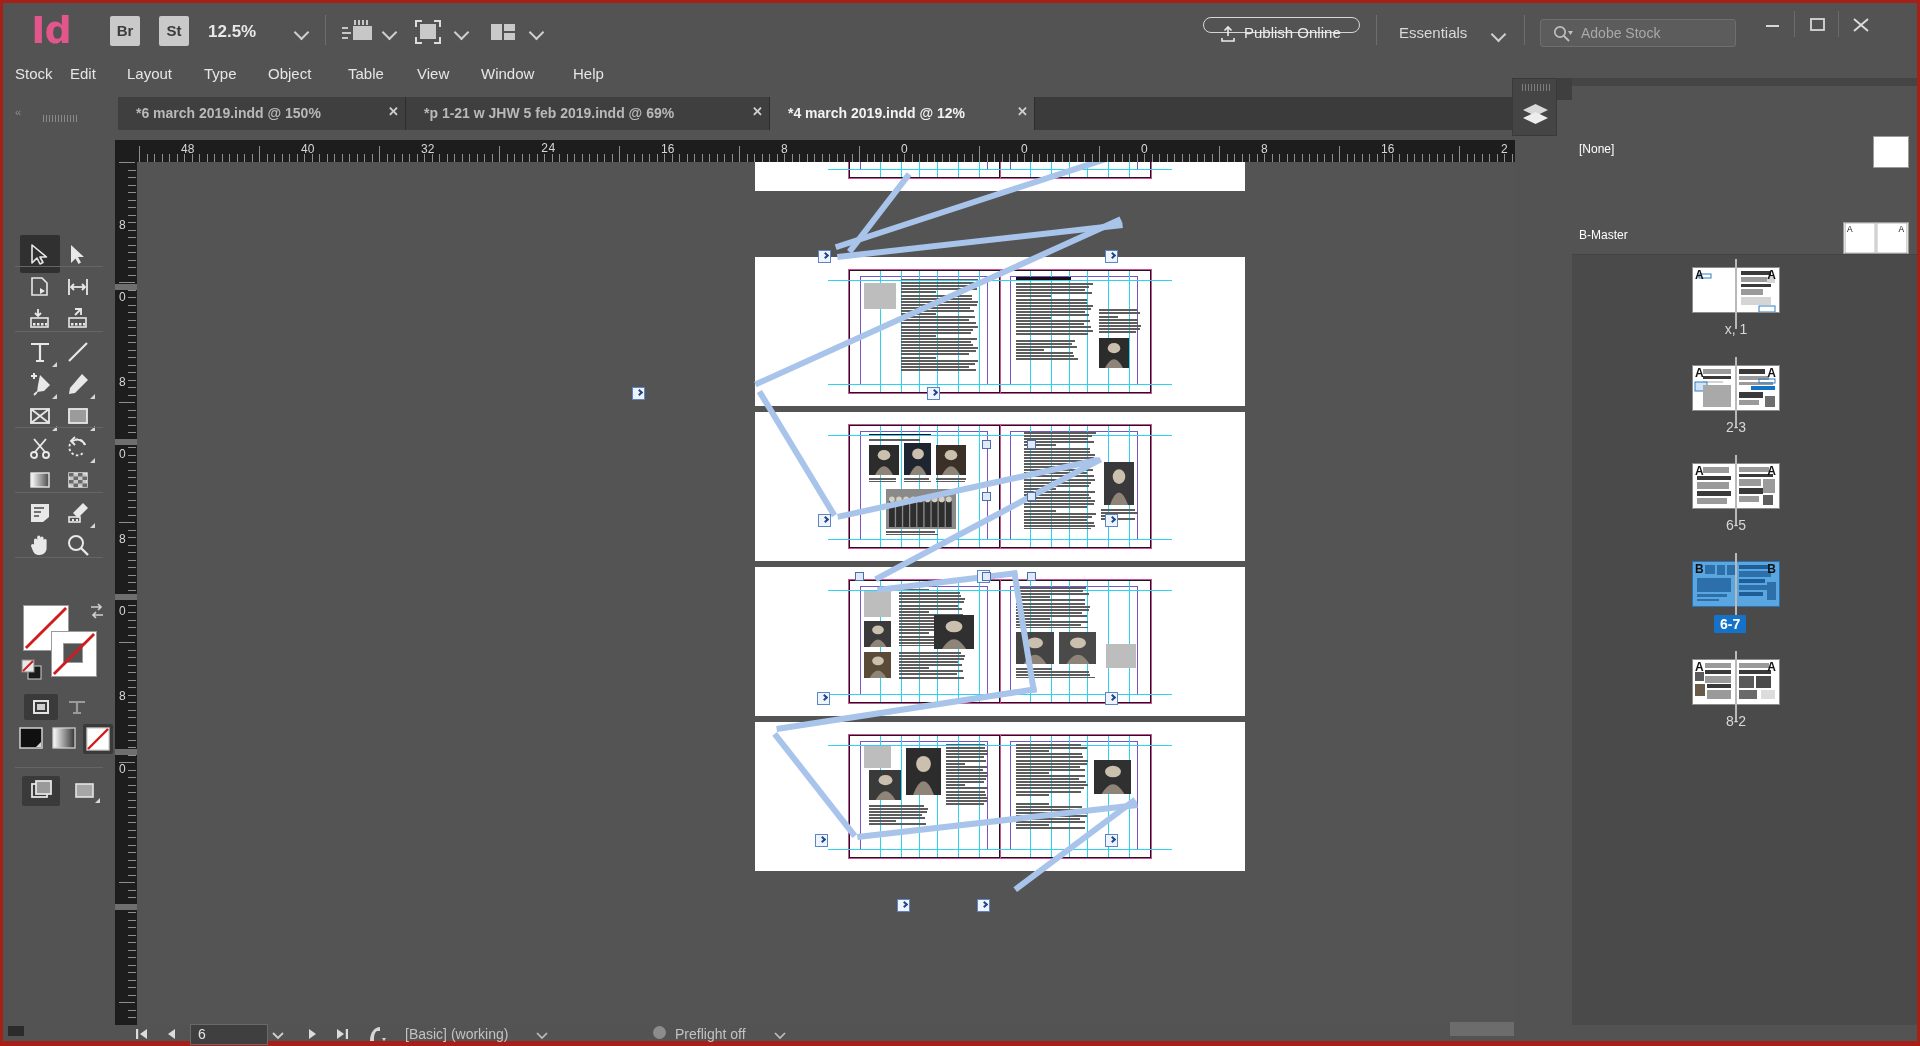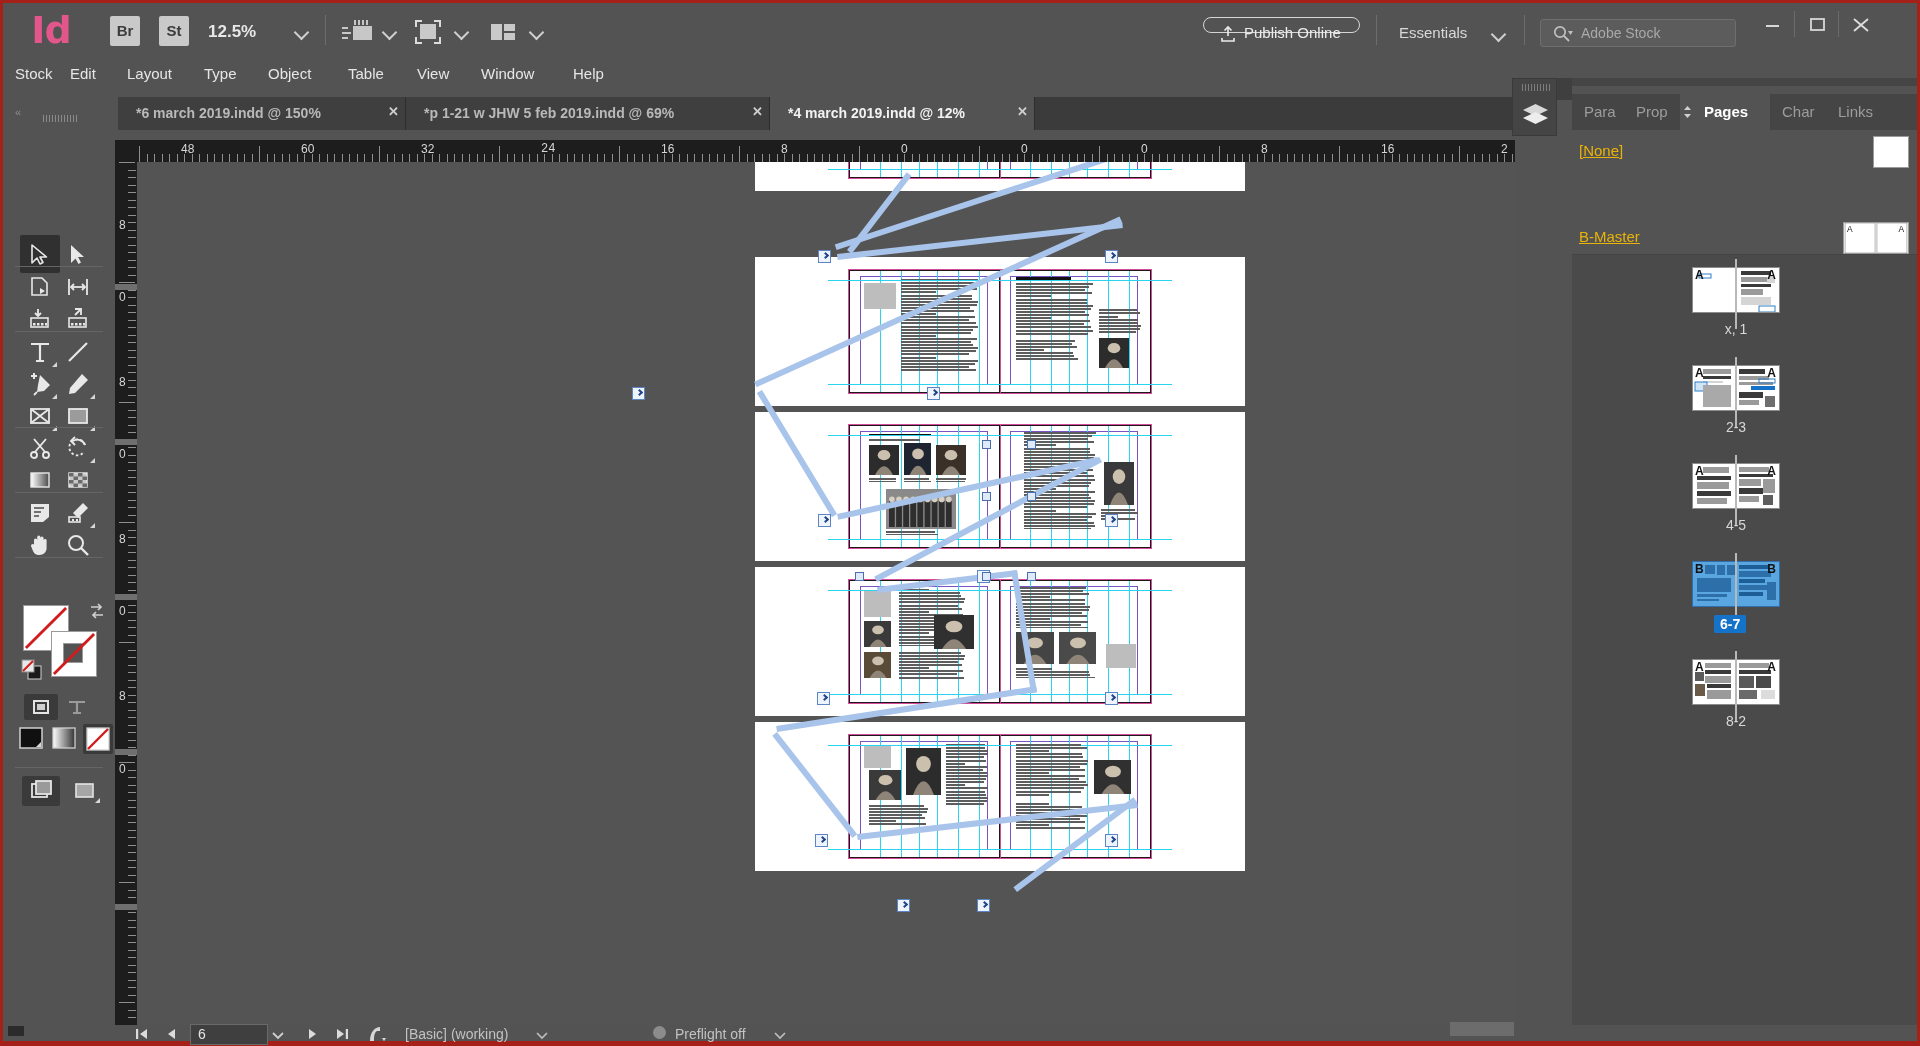--- a/index.html
+++ b/index.html
@@ -115,21 +115,21 @@
   .rpanel{ position:absolute; left:1572px; top:86px; width:345px; height:955px; background:#535353; }
   .rpanel-head{ position:absolute; left:1572px; top:78px; width:345px; height:22px; background:#454545;}
   .ptabs{ position:absolute; left:0; top:8px; width:345px; height:36px; background:#454545; }
   .ptab{ position:absolute; top:0; height:36px; line-height:36px; color:#9d9d9d; font-size:15px;
          padding:0 12px; white-space:nowrap; overflow:hidden; }
   .ptab.active{ background:#535353; color:#fff; font-weight:bold; }
   .mdot{ position:absolute; left:3px; top:11px; width:9px; height:14px; }
 
   .masters{ position:absolute; left:0; top:44px; width:345px; height:120px; background:#535353; }
   .master-row{ position:absolute; left:0; width:345px; height:43px; }
-  .master-name{ position:absolute; left:7px; top:12px; color:#eab308; font-size:15px;text-decoration:underline; }
+  .master-name{ position:absolute; left:7px; top:12px; color:#ffffff; font-size:12px; }
   .mthumb{ position:absolute; right:8px; top:6px; height:32px; background:#fff; border:1px solid #9a9a9a;}
 
   .rdivider{ position:absolute; left:0; width:345px; height:1px; background:#444; }
   .pagesarea{ position:absolute; left:0; top:0; width:345px; background:#4a4a4a; }
 
   .sp{ position:absolute; }
   .sp .pg{ position:absolute; background:#fff; border:1px solid #8c8c8c; overflow:hidden; }
   .sp .pg.selected{ background:#71b3e8; border-color:#2f6fae; }
   .sp .spine{ position:absolute; width:2px; background:#b9b9b9; }
   .sp .mletter{ position:absolute; font-size:12px; font-weight:bold; color:#111; }
@@ -717,21 +717,21 @@
         <div class="tick" style="left:1322.0px; top:6px; width:1px; height:16px;"></div>
         <div class="tick" style="left:1329.5px; top:14px; width:1px; height:8px;"></div>
         <div class="tick" style="left:1337.0px; top:14px; width:1px; height:8px;"></div>
         <div class="tick" style="left:1344.5px; top:14px; width:1px; height:8px;"></div>
         <div class="tick" style="left:1352.0px; top:14px; width:1px; height:8px;"></div>
         <div class="tick" style="left:1359.5px; top:14px; width:1px; height:8px;"></div>
         <div class="tick" style="left:1367.0px; top:14px; width:1px; height:8px;"></div>
         <div class="tick" style="left:1374.5px; top:14px; width:1px; height:8px;"></div>
       </div>
     <div class="rlabel" style="left:44px; top:2px;">48</div>
-    <div class="rlabel" style="left:164px; top:2px;">60</div>
+    <div class="rlabel" style="left:164px; top:2px;">40</div>
     <div class="rlabel" style="left:284px; top:2px;">32</div>
     <div class="rlabel" style="left:404px; top:2px;font-family:Liberation Mono, monospace;">24</div>
     <div class="rlabel" style="left:524px; top:2px;">16</div>
     <div class="rlabel" style="left:644px; top:2px;">8</div>
     <div class="rlabel" style="left:764px; top:2px;">0</div>
     <div class="rlabel" style="left:884px; top:2px;">0</div>
     <div class="rlabel" style="left:1004px; top:2px;">0</div>
     <div class="rlabel" style="left:1124px; top:2px;">8</div>
     <div class="rlabel" style="left:1244px; top:2px;">16</div>
     <div class="rlabel" style="left:1364px; top:2px;">2</div>
@@ -1414,33 +1414,20 @@
       <path d="M14.5 3 L27 9 L14.5 15 L2 9 Z" fill="#d8d8d8"></path>
       <path d="M14.5 11 L27 17 L14.5 23 L2 17 Z" fill="#ededed"></path>
     </svg>
   </div>
 
   <div class="rpanel-head">
     <span class="dchev" style="right:8px; top:3px;">»</span>
   </div>
 
   <div class="rpanel">
-    <div class="ptabs">
-      <div class="ptab" style="left:0px; width:52px;">Para</div>
-      <div class="ptab" style="left:52px; width:56px;">Prop</div>
-      <div class="ptab active" style="left:108px; width:90px; padding-left:24px;">
-        <svg class="mdot" viewBox="0 0 9 14">
-          <path d="M4.5 1 L8 5 H1 Z" fill="#d0d0d0"></path>
-            <path d="M4.5 13 L8 9 H1 Z" fill="#d0d0d0"></path>
-        </svg>
-        <span>Pages</span>
-      </div>
-      <div class="ptab" style="left:198px; width:56px;">Char</div>
-      <div class="ptab" style="left:254px; width:62px;">Links</div>
-    </div>
 
     <div class="masters">
       <div class="master-row" style="top:0;">
         <span class="master-name">[None]</span>
         <div class="mthumb" style="width:36px;"></div>
       </div>
       <div class="master-row" style="top:86px;">
         <span class="master-name">B-Master</span>
         <svg class="mthumb" style="width:66px; right:8px; top:6px;" viewBox="0 0 66 32">
           <rect x="0" y="0" width="32" height="32" fill="#fff" stroke="#8c8c8c" stroke-width="0.7"></rect>
@@ -1503,21 +1490,21 @@
                 <rect x="2" y="3" width="30" height="5" fill="#9a9a9a"></rect>
                 <rect x="2" y="10" width="34" height="3" fill="#3a3a3a"></rect>
                 <rect x="2" y="15" width="22" height="7" fill="#9a9a9a"></rect>
                 <rect x="2" y="24" width="24" height="6" fill="#3a3a3a"></rect>
                 <rect x="26" y="15" width="12" height="14" fill="#9a9a9a"></rect>
                 <rect x="26" y="31" width="10" height="10" fill="#5e5e5e"></rect>
                 <rect x="2" y="32" width="20" height="6" fill="#9a9a9a"></rect>
               </svg><span class="mletter" style="right:3px;top:0px;">A</span></div>
             <div class="spine" style="left:43px;top:-8px;height:70px;"></div>
           </div>
-          <div class="splabel" style="left:120px;top:262px;width:88px;">4-5</div>
+          <div class="splabel" style="left:120px;top:262px;width:88px;">6-5</div>
           <div class="sp" style="left:120px;top:306px;width:88px;height:46px;">
             <div class="pg selected" style="left:0px;top:0;width:44px;height:46px;"><svg width="44" height="46" viewBox="0 0 44 46">
                 <rect x="0" y="0" width="44" height="46" fill="#5aa6e0"></rect>
                 <rect x="12" y="3" width="10" height="9" fill="#2d6fa8"></rect>
                 <rect x="24" y="3" width="8" height="10" fill="#2d6fa8"></rect>
                 <rect x="34" y="3" width="8" height="10" fill="#2d6fa8"></rect>
                 <rect x="4" y="16" width="34" height="14" fill="#2d6fa8"></rect>
                 <rect x="4" y="32" width="30" height="3" fill="#2d6fa8"></rect>
                 <rect x="4" y="37" width="22" height="2" fill="#2d6fa8"></rect>
               </svg><span class="mletter" style="left:2px;top:0px;">B</span></div>

